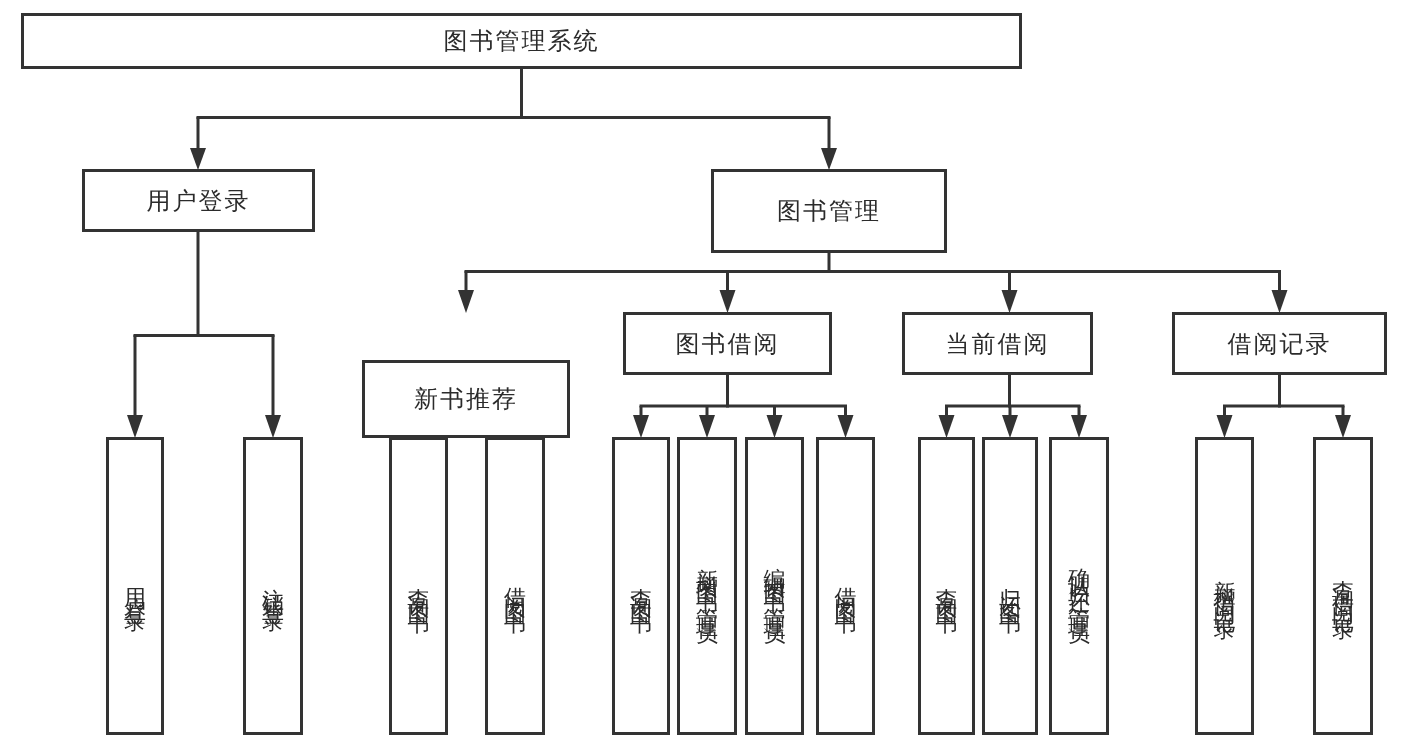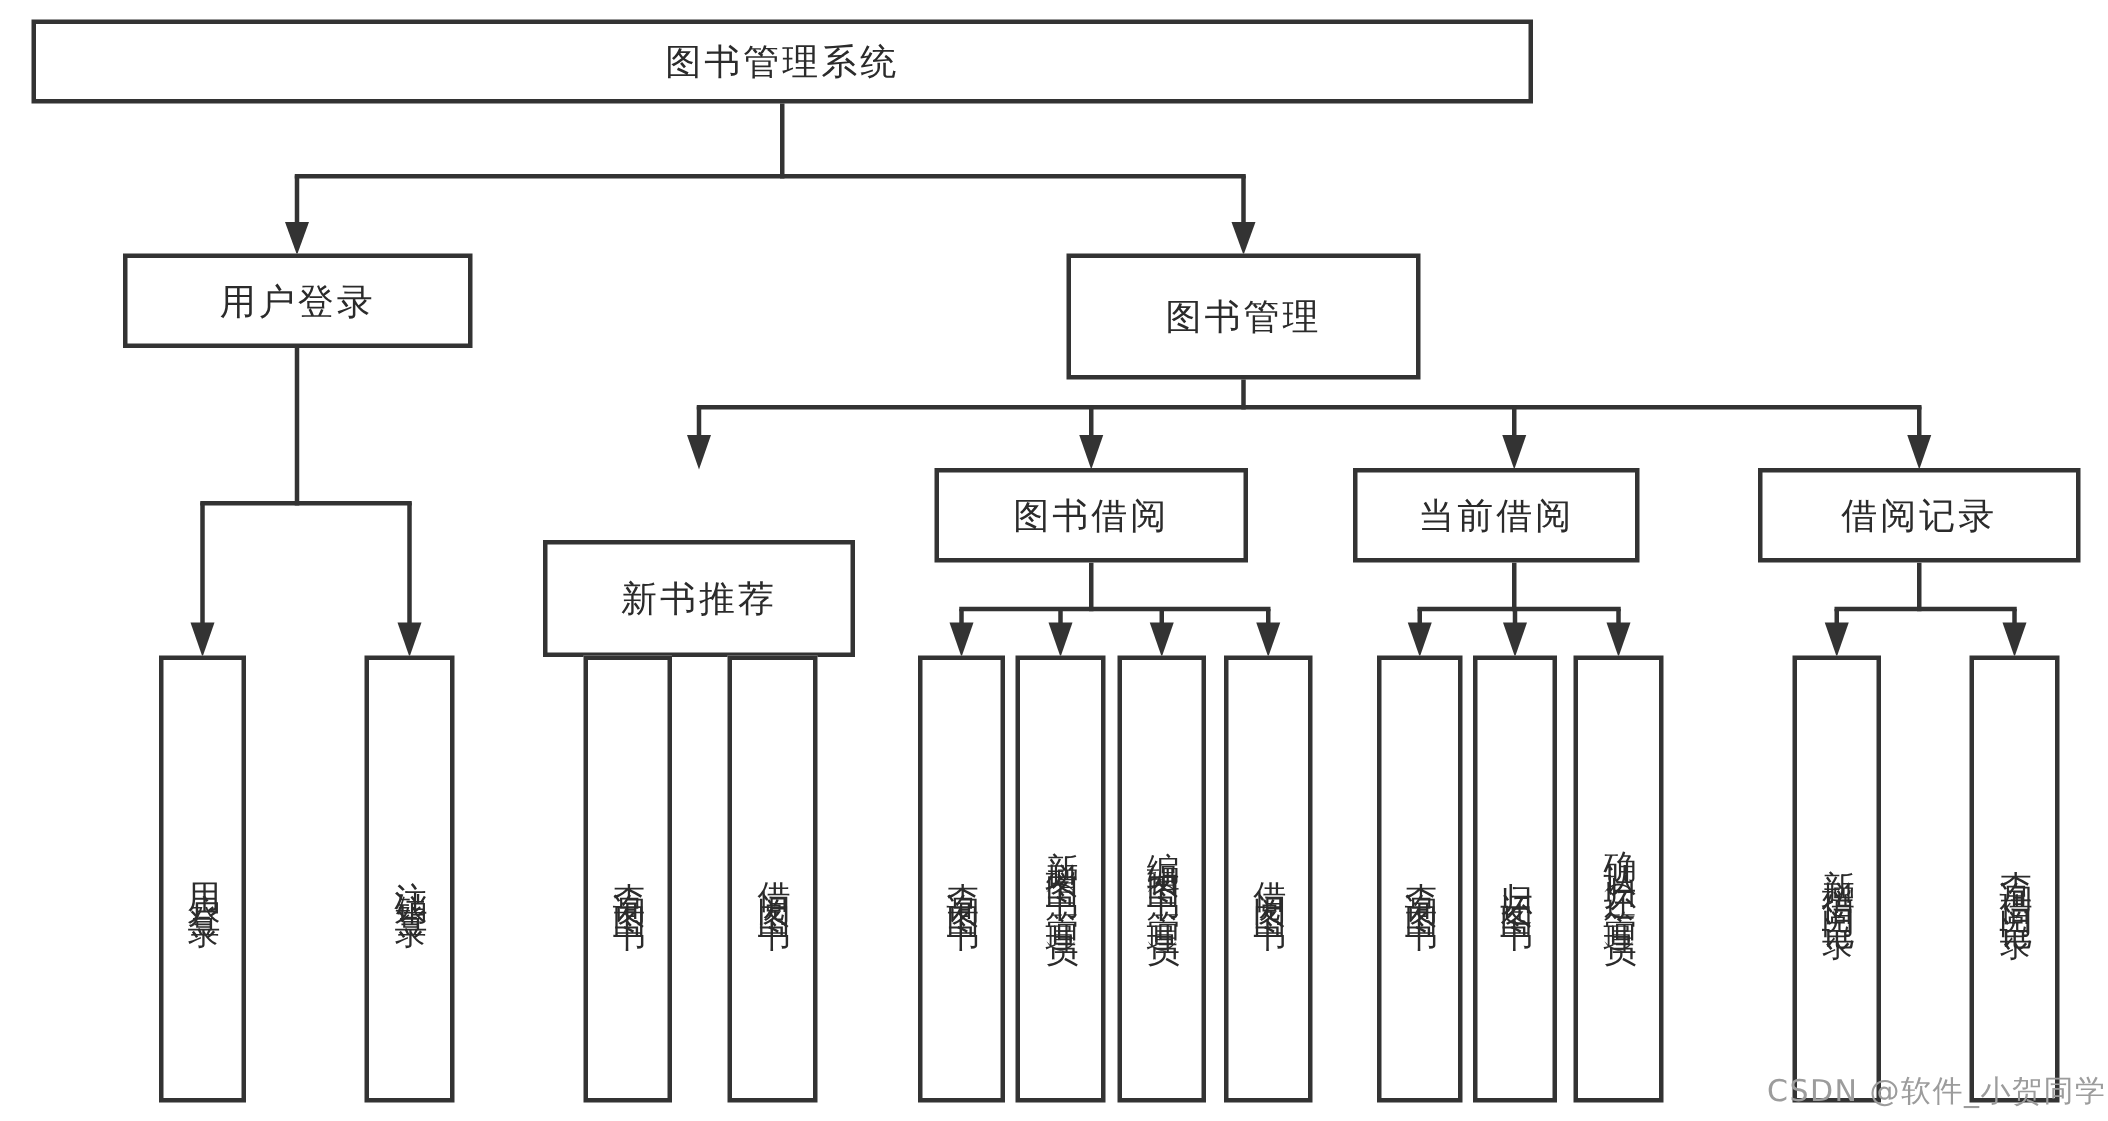--- a/index.html
+++ b/index.html
@@ -168,15 +168,14 @@
   <div class="box v-box leaf l-g3c3">编辑图书（管理员）</div>
   <div class="box v-box leaf l-g3c4">借阅图书</div>
 
   <div class="box v-box leaf l-g4c1">查询图书</div>
   <div class="box v-box leaf l-g4c2">归还图书</div>
   <div class="box v-box leaf l-g4c3">确认归还（管理员）</div>
 
   <div class="box v-box leaf l-g5c1">新增借阅记录</div>
   <div class="box v-box leaf l-g5c2">查询借阅记录</div>
 
-  <div class="watermark">CSDN @软件_小贺同学</div>
 
 </div>
 
 </body></html>

